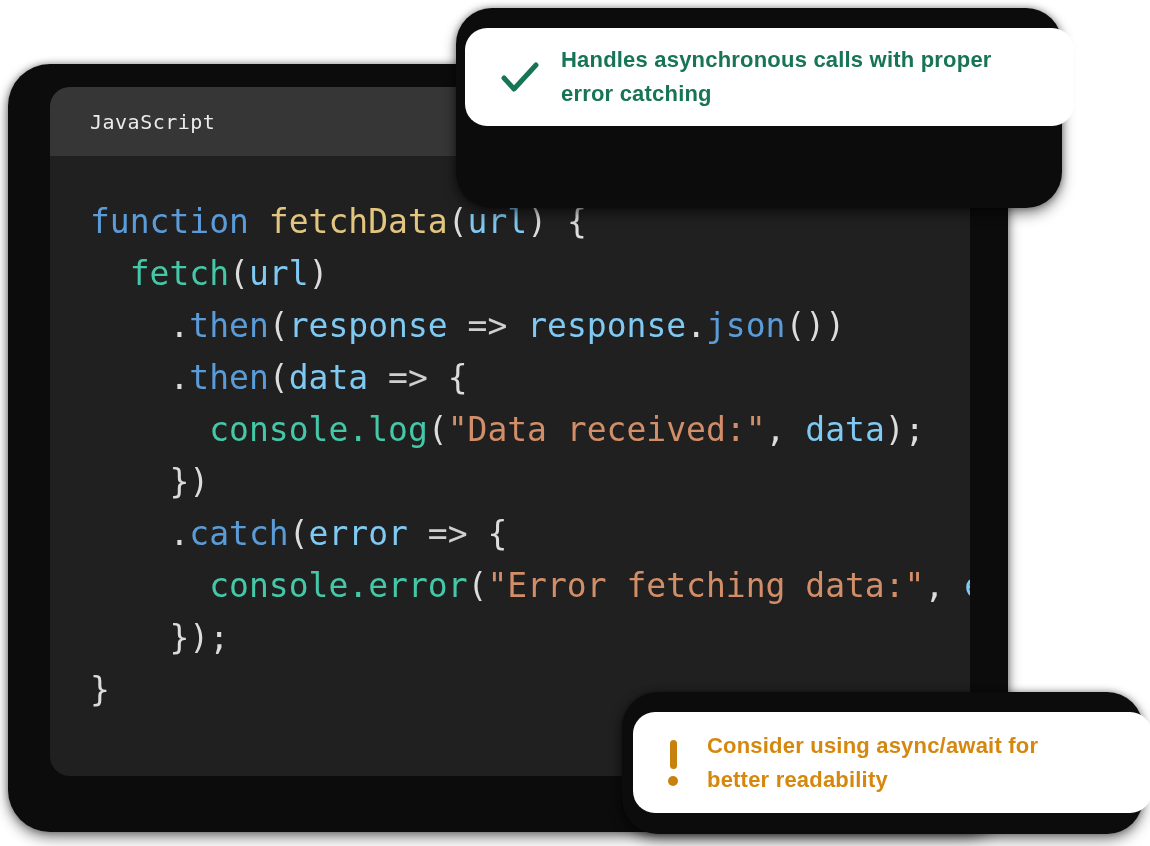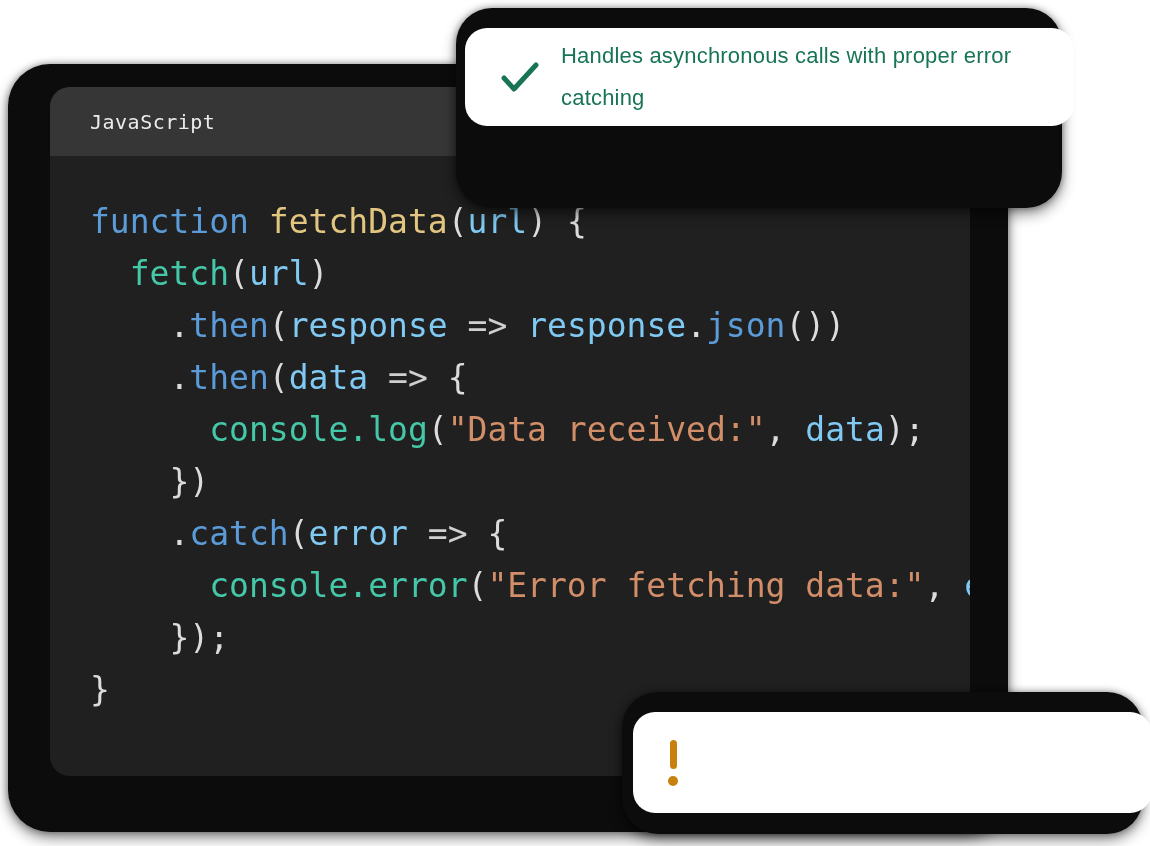--- a/index.html
+++ b/index.html
@@ -36,21 +36,21 @@
   }
   .code-line { height:52px; }
 
   
   .card {
     position:absolute; background:var(--card-bg,#fff); border-radius:22px;
     display:flex; align-items:center;
   }
   .card.success { left:465px; top:28px;  width:573px; height:98px;  padding-left:36px; gap:22px; }
   .card.warning { left:633px; top:712px; width:485px; height:101px; padding-left:34px; gap:28px; }
-  .msg { font-weight:normal; font-size:22px; line-height:42px; letter-spacing:.2px; }
+  .msg { font-weight:bold; font-size:22px; line-height:34px; letter-spacing:.2px; }
   .card.success .msg { color:var(--success-green,#187457); width:482px; }
   .card.warning .msg { color:var(--warning-orange,#d5870e); width:382px; }
 
   .check-icon { flex:0 0 auto; }
   .excl-icon { flex:0 0 auto; width:12px; display:flex; flex-direction:column; align-items:center; gap:7px; }
   .excl-icon .bar { width:7px; height:29px; border-radius:4px; background:var(--warning-icon-orange,#c8810c); }
   .excl-icon .dot { width:10px; height:10px; border-radius:50%; background:var(--warning-icon-orange,#c8810c); }
 </style>
 </head>
 <body>
@@ -73,15 +73,16 @@
     </svg>
     <div class="msg">Handles asynchronous calls with proper error catching</div>
   </div>
 
   <div class="backdrop bottom"></div>
   <div class="card warning">
     <div class="excl-icon">
       <span class="bar"></span>
       <span class="dot"></span>
     </div>
+    <div class="msg">Consider using async/await for better readability</div>
   </div>
 
 </div>
 
 </body></html>

